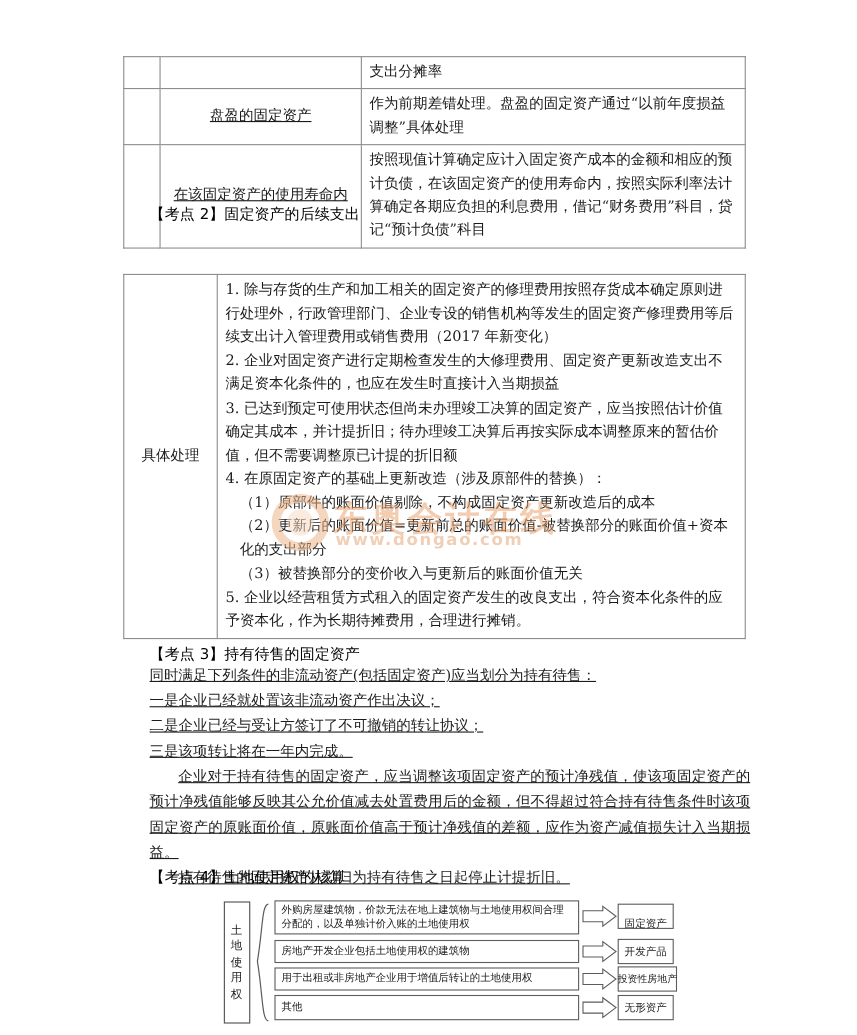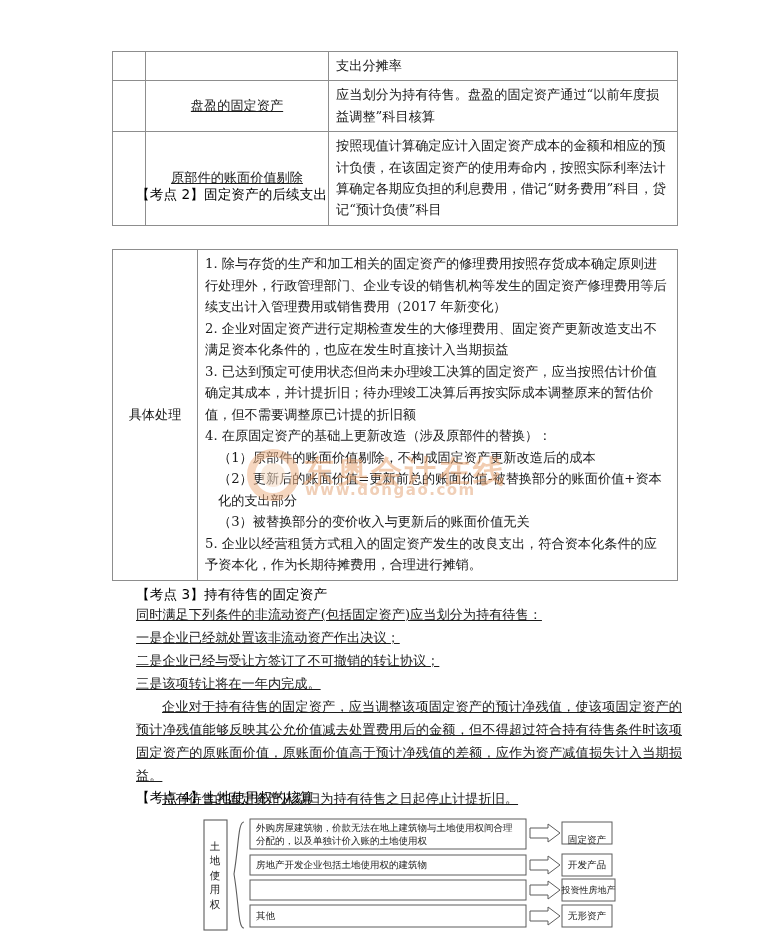--- a/index.html
+++ b/index.html
@@ -194,25 +194,25 @@
   <table class="doc-table" id="table-top">
     <tbody>
         <tr>
       <td class="label-cell c-narrow no-right"></td>
       <td class="label-cell c-label no-left"></td>
       <td class="body-cell">支出分摊率</td>
     </tr>
     <tr>
       <td class="label-cell c-narrow no-right"></td>
       <td class="label-cell c-label no-left">盘盈的固定资产</td>
-      <td class="body-cell">应当划分为持有待售。盘盈的固定资产通过“以前年度损益调整”科目核算</td>
+      <td class="body-cell">作为前期差错处理。盘盈的固定资产通过“以前年度损益调整”具体处理</td>
     </tr>
     <tr>
       <td class="label-cell c-narrow no-right"></td>
-      <td class="label-cell c-label no-left">原部件的账面价值剔除</td>
+      <td class="label-cell c-label no-left">在该固定资产的使用寿命内</td>
       <td class="body-cell">按照现值计算确定应计入固定资产成本的金额和相应的预计负债，在该固定资产的使用寿命内，按照实际利率法计算确定各期应负担的利息费用，借记“财务费用”科目，贷记“预计负债”科目</td>
     </tr>
   </tbody>
     </table>
 
   <div class="kaodian-heading" id="heading-2">【考点 2】固定资产的后续支出</div>
 
   <table class="doc-table" id="table-kp2">
     <tbody>
     <tr>
@@ -279,20 +279,21 @@
     <div class="dg-vert">
       <span>土</span>
       <span>地</span>
       <span>使</span>
       <span>用</span>
       <span>权</span>
     </div>
 
     <div class="dg-mid" style="left:55px; top:5px; width:274px; height:30px;">外购房屋建筑物，价款无法在地上建筑物与土地使用权间合理分配的，以及单独计价入账的土地使用权</div>
     <div class="dg-mid" style="left:55px; top:41px; width:274px; height:20px;">房地产开发企业包括土地使用权的建筑物</div>
+    <div class="dg-mid" style="left:55px; top:66px; width:274px; height:20px;">用于出租或非房地产企业用于增值后转让的土地使用权</div>
     <div class="dg-mid" style="left:55px; top:91px; width:274px; height:22px;">其他</div>
 
     <div class="dg-right" style="left:366px; top:8px;  width:50px; height:37px;">固定资产</div>
     <div class="dg-right" style="left:366px; top:40px; width:50px; height:22px;">开发产品</div>
     <div class="dg-right" style="left:366px; top:65px; width:53px; height:22px; font-size:9px;">投资性房地产</div>
     <div class="dg-right" style="left:366px; top:91px; width:50px; height:22px;">无形资产</div>
   </div>
 
 </div>
 

